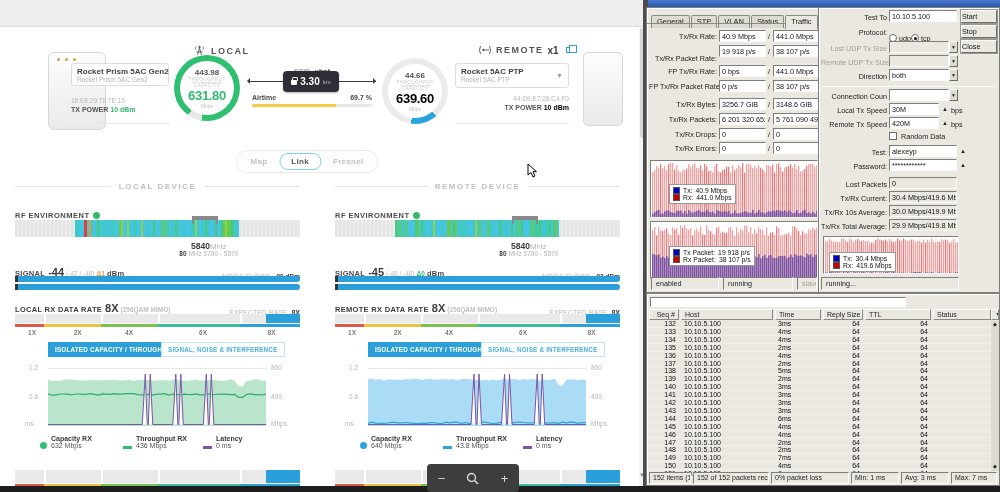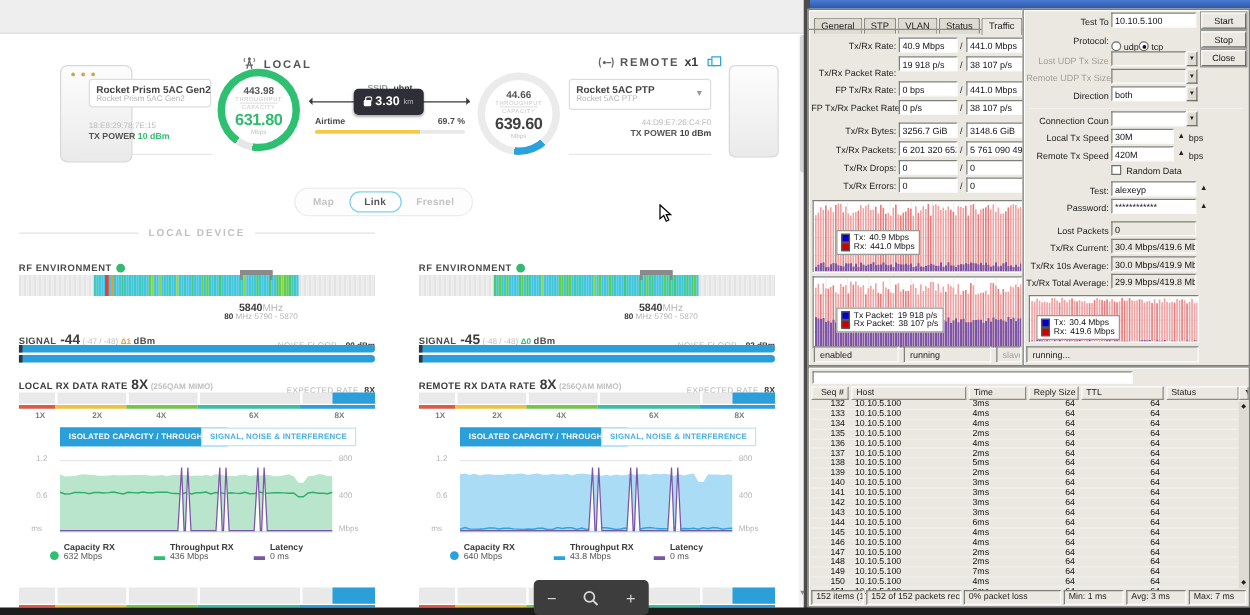--- a/index.html
+++ b/index.html
@@ -10,21 +10,21 @@
   #left-pane{position:absolute;left:0;top:0;width:646px;height:492px;background:#fff;overflow:hidden}
   #top-strip{position:absolute;left:0;top:0;width:646px;height:27px;background:#eeeeee;border-bottom:1px solid #dcdcdc}
   .devphoto{position:absolute;background:linear-gradient(180deg,#fdfdfd,#eaeaea);border:1px solid #d8d8d8;border-radius:6px}
   .devphoto i{position:absolute;top:5px;left:8px;width:3px;height:3px;border-radius:50%;background:#c9a84a;box-shadow:8px 0 0 #c9a84a,16px 0 0 #c9a84a}
   .hdr-label{font-size:9px;font-weight:bold;letter-spacing:1.5px;color:#555}
   .card{position:absolute;border:1px solid #ddd;border-radius:3px;background:#fff;padding:3px 5px}
   .card .nm{font-size:8px;font-weight:bold;color:#444;white-space:nowrap}
   .card .md{font-size:6.5px;color:#b5b5b5;white-space:nowrap}
   .mac{font-size:6.5px;color:#b9b9b9}
   .txrow{font-size:7px;font-weight:bold;color:#555}
-  .green{color:#32ba70}.blue{color:#404040}
+  .green{color:#32ba70}.blue{color:#000000}
   .divline{position:absolute;height:1px;background:#e7e7e7}
   .gauge{position:absolute;width:66px;height:66px;border-radius:50%}
   .gauge .ring-in{position:absolute;left:6px;top:6px;width:54px;height:54px;border-radius:50%;background:#fff;text-align:center}
   #gauge-local{background:conic-gradient(from 215deg,#2fbf71 0 93%,#e6e6e6 93% 100%)}
   #gauge-remote{background:conic-gradient(from 140deg,#2aa3dc 0 13%,#ebebeb 13% 100%)}
   .g-top{font-size:8px;font-weight:bold;color:#555;margin-top:7px}
   .g-lab{font-size:4.6px;color:#c8c8c8;letter-spacing:.5px}
   .g-sep{width:30px;margin:0 auto;border-top:1px solid #e3e3e3}
   .g-main{font-size:13px;font-weight:bold;letter-spacing:-.3px}
   .g-unit{font-size:5px;color:#c0c0c0}
@@ -96,21 +96,21 @@
   .tab95.active{background:#ebe8e1;position:relative;z-index:2;padding-bottom:3px}
   .tabline{position:absolute;left:0;right:0;height:1px;background:#8a8a84}
   .flabel{position:absolute;font-size:7.2px;color:#222;text-align:right;white-space:nowrap}
   .flabel.dis{color:#a19d95}
   .box95{position:absolute;background:#fff;border:1px solid;border-color:#7f7f79 #fbfbfb #fbfbfb #7f7f79;font-size:7.2px;color:#111;padding:1px 2px;white-space:nowrap;overflow:hidden;height:12px}
   .box95.dis{background:#ebe8e1}
   .slash{position:absolute;font-size:7.2px;color:#222}
   .ddbtn{position:absolute;width:9px;height:12px;background:#dedbd3;border:1px solid;border-color:#fbfbfb #6e6e68 #6e6e68 #fbfbfb;font-size:5px;color:#222;text-align:center;line-height:11px}
   .spin{position:absolute;font-size:6px;color:#222}
   .unit-t{position:absolute;font-size:7.2px;color:#222}
-  .btn95{position:absolute;width:36px;height:13px;background:#ebe8e1;border:1px solid;border-color:#fbfbfb #6e6e68 #6e6e68 #fbfbfb;box-shadow:0 0 0 1px #9a9a94;font-size:7.2px;color:#111;text-align:center;line-height:11px}
+  .btn95{position:absolute;width:36px;height:13px;background:#ebe8e1;border:1px solid;border-color:#fbfbfb #6e6e68 #6e6e68 #fbfbfb;box-shadow:0 0 0 1px #9a9a94;font-size:7.2px;color:#111;text-align:left;line-height:11px}
   .graphbox{position:absolute;border:1px solid;border-color:#7f7f79 #fbfbfb #fbfbfb #7f7f79;background:#fff;overflow:hidden}
   .glegend{position:absolute;background:#fff;border:1px solid #9a9a94;padding:2px 3px;z-index:3}
   .glegend .row{display:flex;align-items:center;gap:3px;font-size:6.8px;color:#111;white-space:nowrap}
   .glegend .chip{width:7px;height:7px;border:1px solid #555}
   .statuscell{position:absolute;height:13px;background:#ebe8e1;border:1px solid;border-color:#7f7f79 #fbfbfb #fbfbfb #7f7f79;font-size:7.2px;color:#222;padding:1px 4px;white-space:nowrap;overflow:hidden}
   .radio{display:inline-block;width:8px;height:8px;border-radius:50%;background:#fff;border:1px solid #6e6e68;vertical-align:-1px;position:relative;margin-right:2px}
   .radio.sel:after{content:"";position:absolute;left:2px;top:2px;width:3px;height:3px;border-radius:50%;background:#111}
   .rlab{font-size:7.2px;color:#222;margin-right:0}
   .chk{position:absolute;width:8px;height:8px;background:#fff;border:1px solid #6e6e68}
   .sepln{position:absolute;height:1px;background:#c9c5bd;border-bottom:1px solid #fbfbfb}
@@ -458,20 +458,25 @@
           </div>
           <div class="rstrip" style="left: 0px; top: 302px; width: 100%;">
             <i style="left: 0%; width: 10%; background: rgb(221, 90, 72);"></i>
             <i style="left: 10%; width: 20%; background: rgb(236, 194, 62);"></i>
             <i style="left: 30%; width: 20%; background: rgb(119, 195, 76);"></i>
             <i style="left: 50%; width: 29%; background: rgb(59, 191, 162);"></i>
             <i style="left: 79%; width: 21%; background: rgb(43, 159, 217);"></i>
           </div>
         </div>
         <div class="panel" style="left: 335px;">
+          <div class="sec-title" style="position: absolute; left: 0px; top: 0px; width: 100%;">
+            <div class="ln"></div>
+            <span class="tx">REMOTE DEVICE</span>
+            <div class="ln"></div>
+          </div>
           <div style="position: absolute; left: 0px; top: 22px;"><span class="rf-lab">RF ENVIRONMENT</span><span class="grn-dot"></span></div>
           <div style="position: absolute; left: 0px; top: 38px; width: 285px; height: 17px; overflow: hidden;"><svg width="285" height="17">
               <rect x="0" y="0" width="2" height="17" fill="#e4e4e4"></rect>
               <rect x="2" y="0" width="2" height="17" fill="#ececec"></rect>
               <rect x="4" y="0" width="2" height="17" fill="#e4e4e4"></rect>
               <rect x="6" y="0" width="2" height="17" fill="#ececec"></rect>
               <rect x="8" y="0" width="2" height="17" fill="#e4e4e4"></rect>
               <rect x="10" y="0" width="2" height="17" fill="#ececec"></rect>
               <rect x="12" y="0" width="2" height="17" fill="#e4e4e4"></rect>
               <rect x="14" y="0" width="2" height="17" fill="#ececec"></rect>

